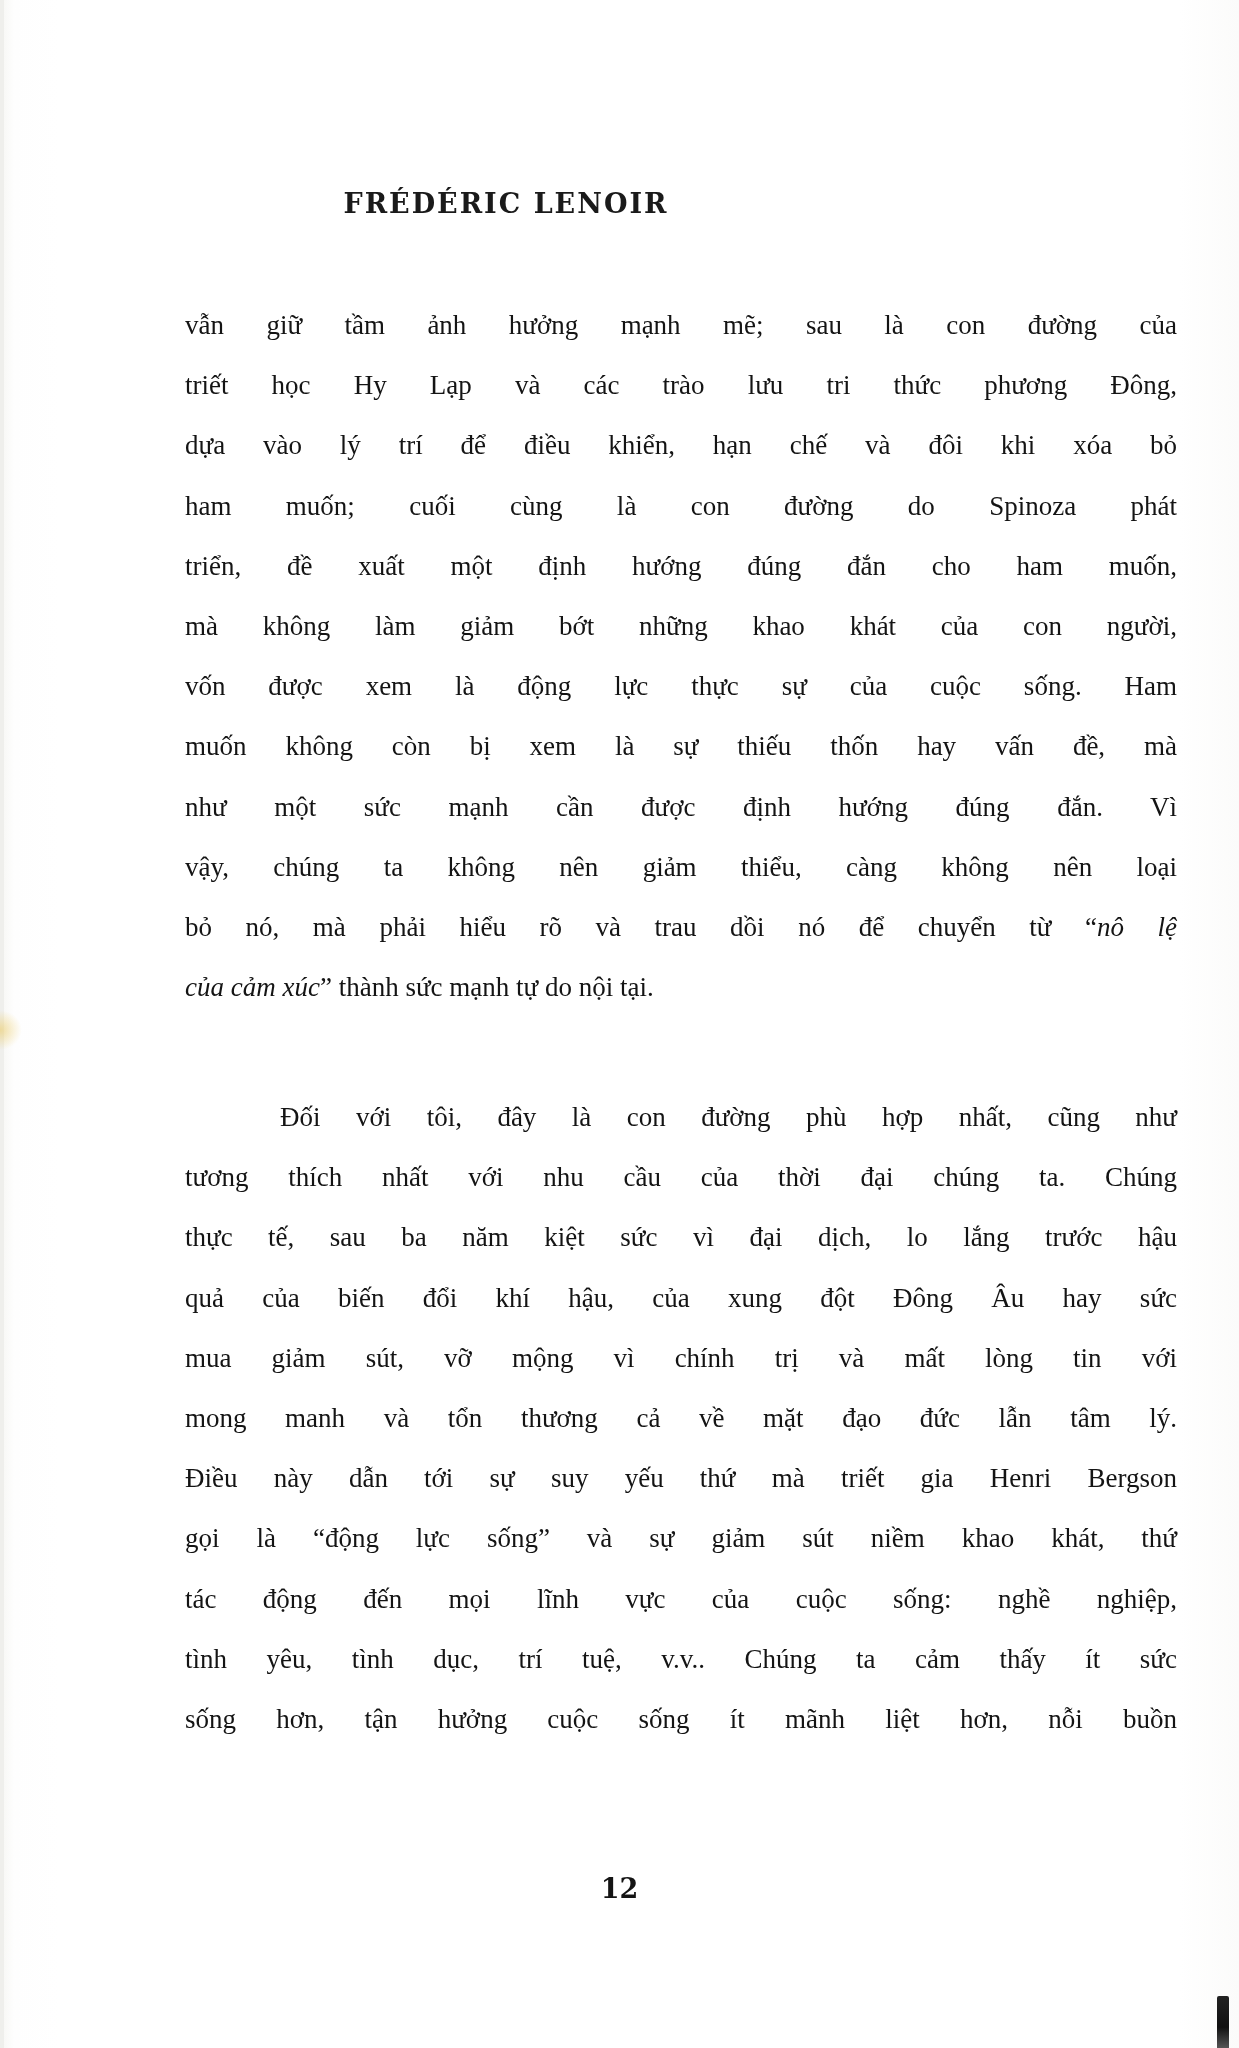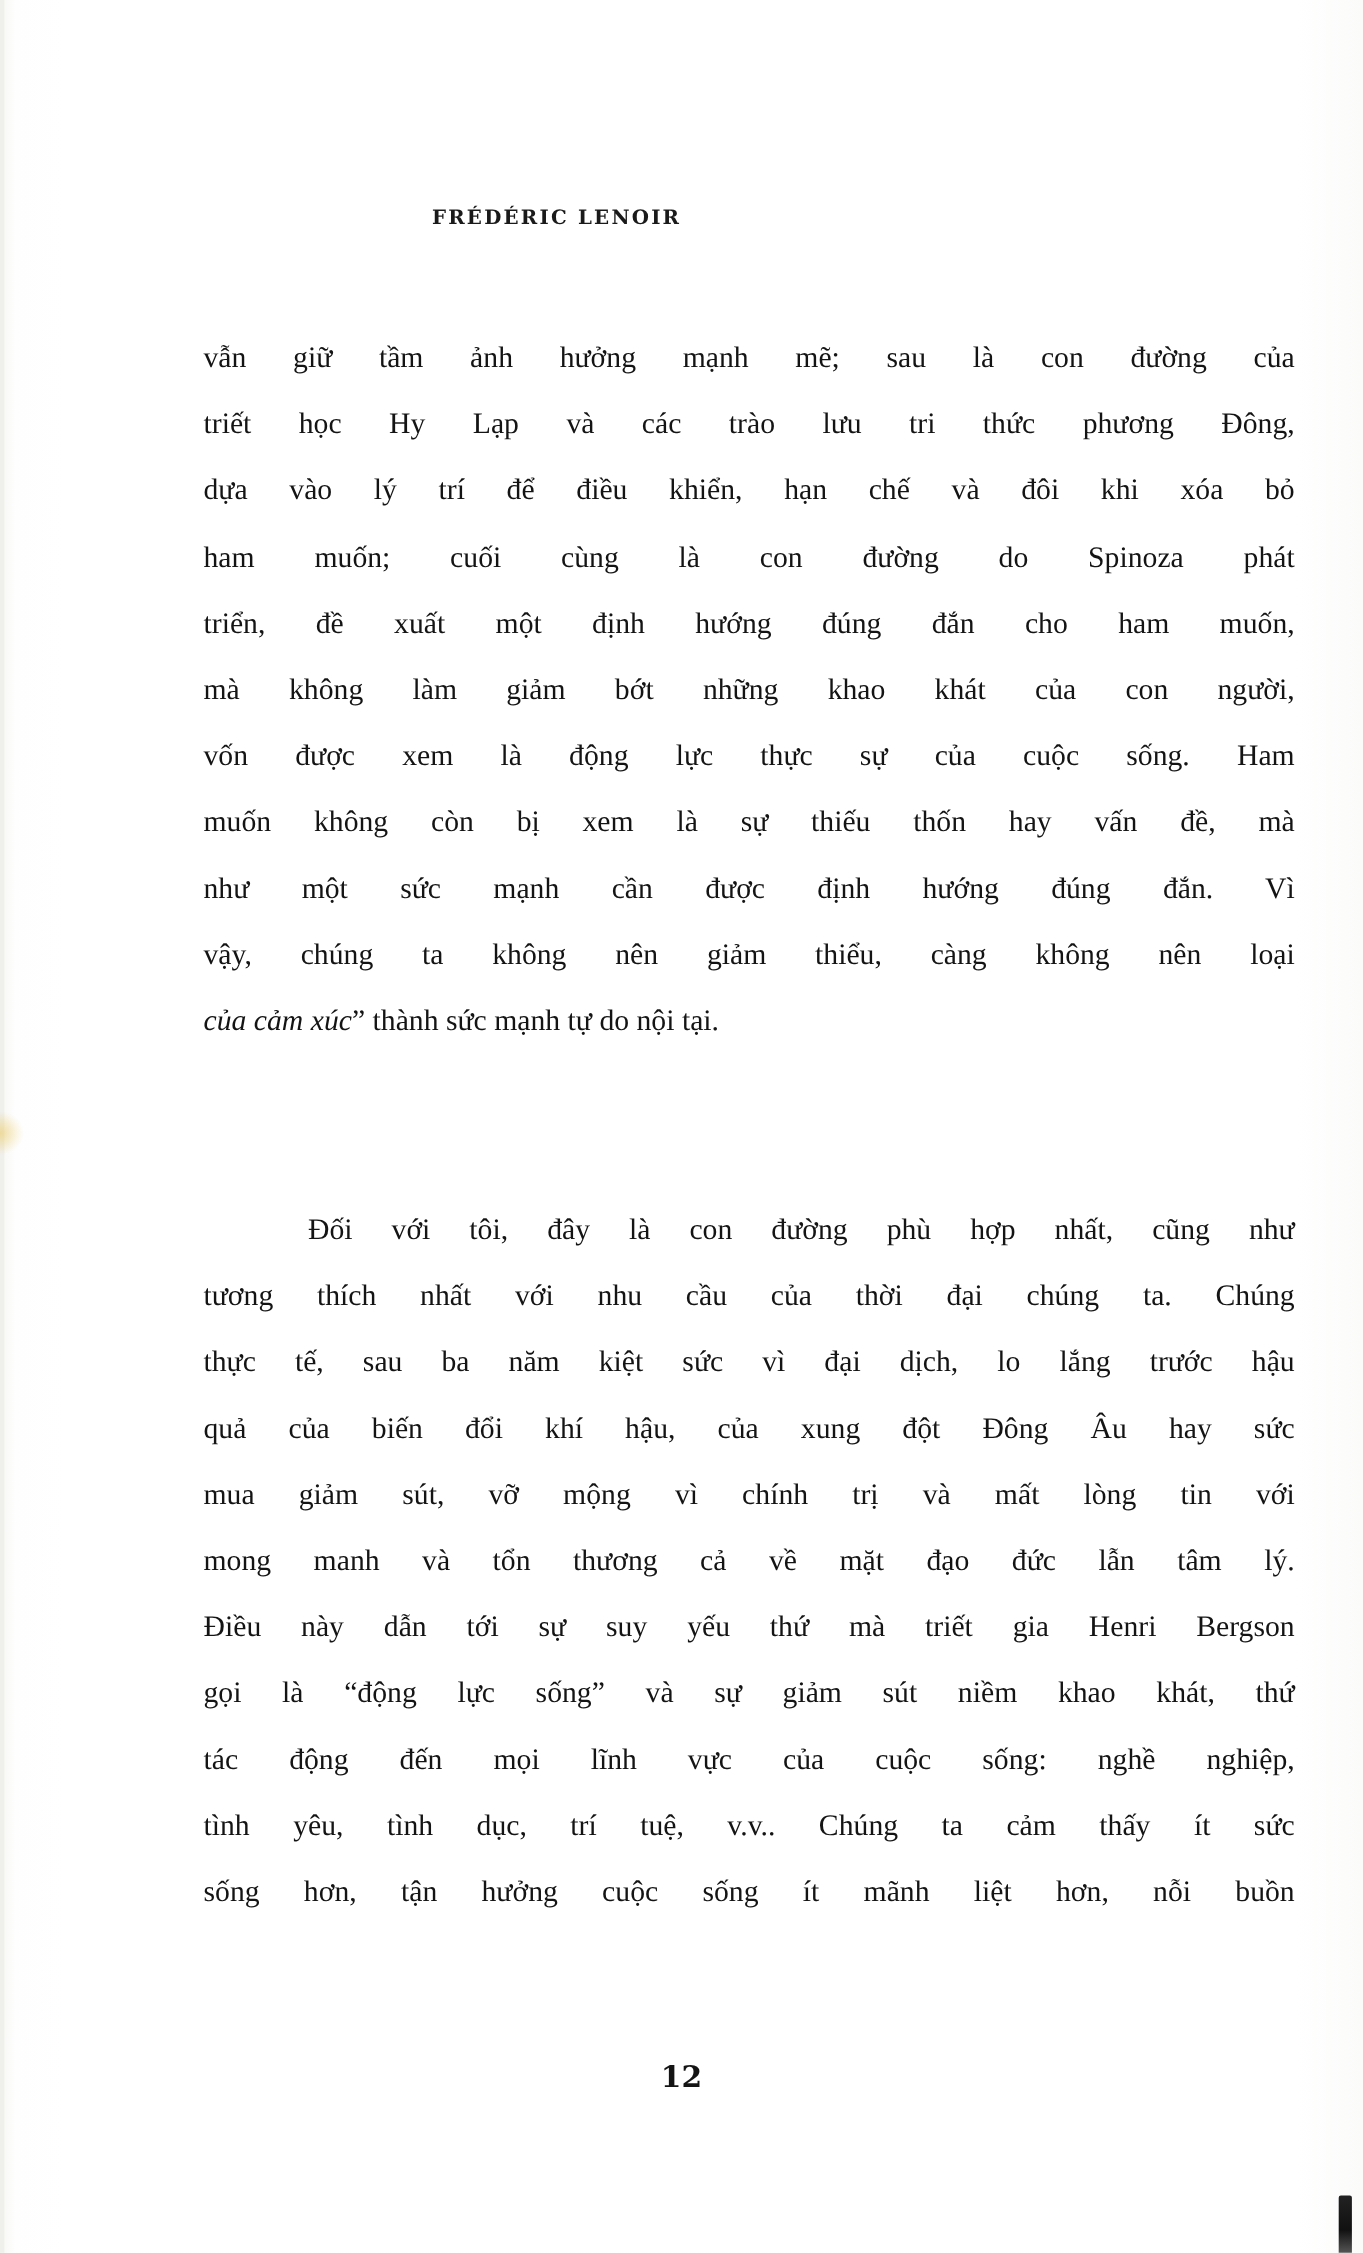--- a/index.html
+++ b/index.html
@@ -23,21 +23,21 @@
       background: linear-gradient(90deg, #f6f6f3 0px, #fefefe 14px, #ffffff 60px, #ffffff 1180px, #fbfbfa 1239px);
     }
     .running-header {
       position: absolute;
       top: 188px;
       left: 0;
       width: 1012px;
       text-align: center;
       font-family: "DejaVu Serif", serif;
       font-weight: bold;
-      font-size: 18px;
+      font-size: 27px;
       letter-spacing: 2px;
       color: #1a1a1a;
     }
     .body-text {
       position: absolute;
       left: 185px;
       width: 992px;
       font-family: "Liberation Serif", "DejaVu Serif", serif;
       font-size: 27px;
       line-height: 60.2px;
@@ -110,20 +110,21 @@
     <span class="line">vẫn giữ tầm ảnh hưởng mạnh mẽ; sau là con đường của</span>
     <span class="line">triết học Hy Lạp và các trào lưu tri thức phương Đông,</span>
     <span class="line">dựa vào lý trí để điều khiển, hạn chế và đôi khi xóa bỏ</span>
     <span class="line">ham muốn; cuối cùng là con đường do Spinoza phát</span>
     <span class="line">triển, đề xuất một định hướng đúng đắn cho ham muốn,</span>
     <span class="line">mà không làm giảm bớt những khao khát của con người,</span>
     <span class="line">vốn được xem là động lực thực sự của cuộc sống. Ham</span>
     <span class="line">muốn không còn bị xem là sự thiếu thốn hay vấn đề, mà</span>
     <span class="line">như một sức mạnh cần được định hướng đúng đắn. Vì</span>
     <span class="line">vậy, chúng ta không nên giảm thiểu, càng không nên loại</span>
+    <span class="line"><span>bỏ nó, mà phải hiểu rõ và trau dồi nó để chuyển từ “</span><em>nô lệ</em><span></span></span>
     <span class="line last"><span></span><em>của cảm xúc</em><span>” thành sức mạnh tự do nội tại.</span></span>
   </div>
 
   <div class="smudge-left"></div>
 
   <div class="body-text para-2">
     <span class="line indent">Đối với tôi, đây là con đường phù hợp nhất, cũng như</span>
     <span class="line">tương thích nhất với nhu cầu của thời đại chúng ta. Chúng</span>
     <span class="line">thực tế, sau ba năm kiệt sức vì đại dịch, lo lắng trước hậu</span>
     <span class="line">quả của biến đổi khí hậu, của xung đột Đông Âu hay sức</span>

